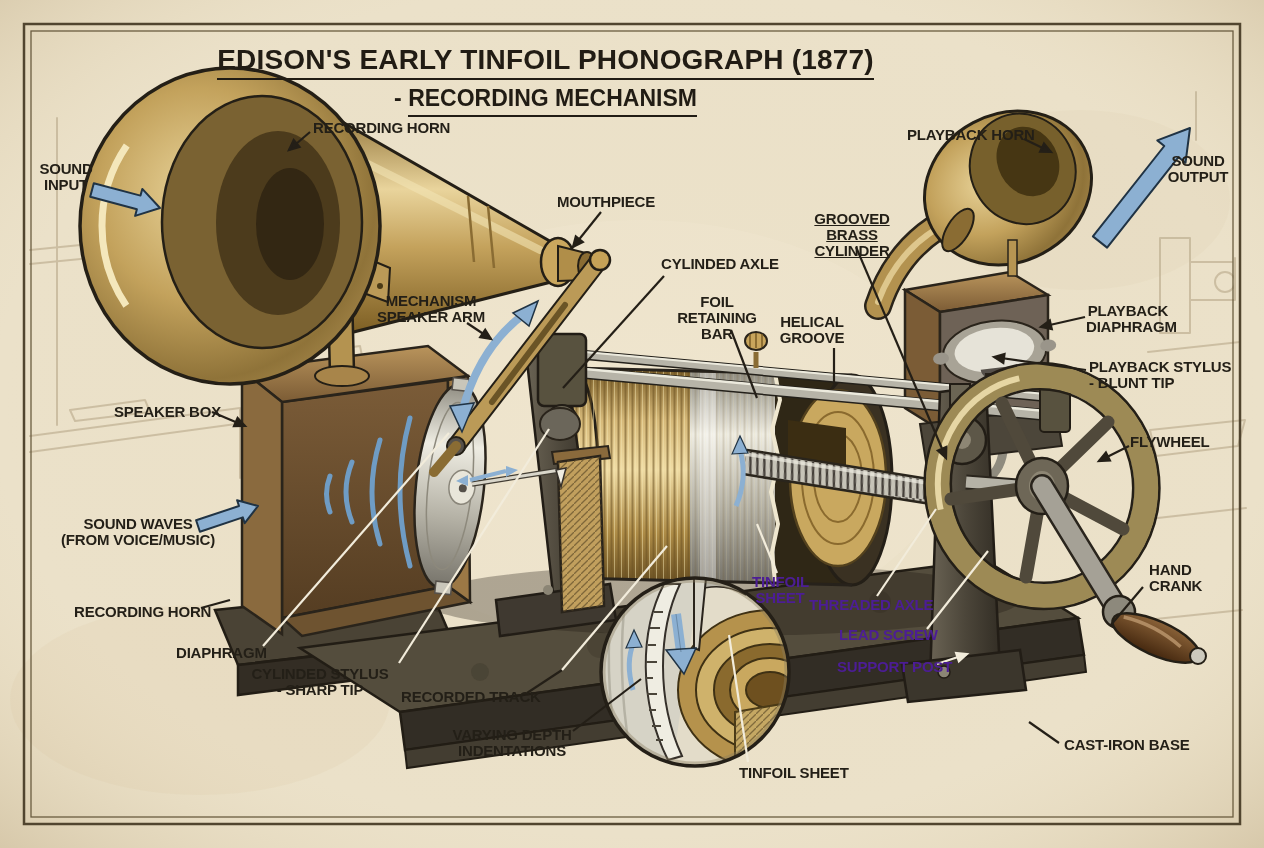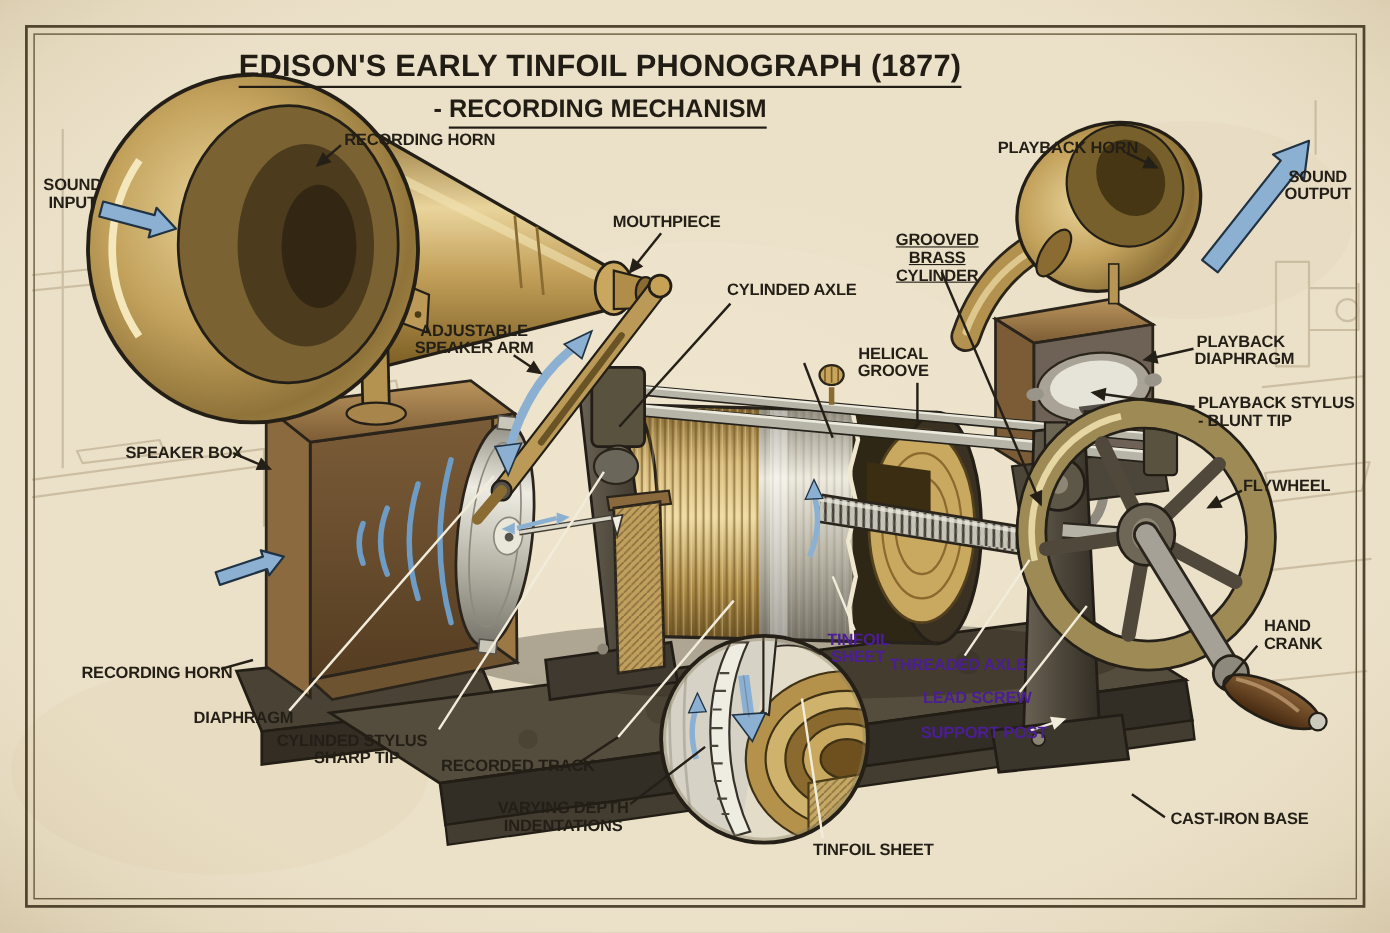--- a/index.html
+++ b/index.html
@@ -416,36 +416,40 @@
 
 <div class="title-wrap">
   <div class="title"><span class="u">EDISON'S EARLY TINFOIL PHONOGRAPH (1877)</span></div>
   <div class="subtitle"><span>-</span>&nbsp;<span class="u">RECORDING MECHANISM</span></div>
 </div>
 
 <div class="lbl" style="left:313px;top:120px;">RECORDING HORN</div>
 <div class="lbl center" style="left:34px;top:161px;width:64px;">SOUND
 INPUT</div>
 <div class="lbl" style="left:557px;top:194px;">MOUTHPIECE</div>
-<div class="lbl center" style="left:370px;top:293px;width:122px;">ADJUSTABLE
+<div class="lbl center" style="left:370px;top:293px;width:122px;">MECHANISM
 SPEAKER ARM</div>
 <div class="lbl" style="left:661px;top:256px;">CYLINDED AXLE</div>
+<div class="lbl center" style="left:666px;top:294px;width:102px;">FOIL RETAINING
+BAR</div>
 <div class="lbl center" style="left:776px;top:314px;width:72px;">HELICAL
 GROOVE</div>
 <div class="lbl center" style="left:793px;top:211px;width:118px;text-decoration:underline;">GROOVED BRASS
 CYLINDER</div>
 <div class="lbl" style="left:907px;top:127px;">PLAYBACK HORN</div>
 <div class="lbl center" style="left:1166px;top:153px;width:64px;">SOUND
 OUTPUT</div>
 <div class="lbl center" style="left:1086px;top:303px;width:84px;">PLAYBACK
 DIAPHRAGM</div>
 <div class="lbl" style="left:1089px;top:359px;">PLAYBACK STYLUS
 - BLUNT TIP</div>
 <div class="lbl" style="left:1130px;top:434px;">FLYWHEEL</div>
 <div class="lbl" style="left:114px;top:404px;">SPEAKER BOX</div>
+<div class="lbl center" style="left:60px;top:516px;width:156px;">SOUND WAVES
+(FROM VOICE/MUSIC)</div>
 <div class="lbl" style="left:74px;top:604px;">RECORDING HORN</div>
 <div class="lbl" style="left:176px;top:645px;">DIAPHRAGM</div>
 <div class="lbl center" style="left:250px;top:666px;width:140px;">CYLINDED STYLUS
 - SHARP TIP</div>
 <div class="lbl" style="left:401px;top:689px;text-align:right;">RECORDED TRACK</div>
 <div class="lbl center" style="left:452px;top:727px;width:120px;">VARYING DEPTH
 INDENTATIONS</div>
 <div class="lbl center light" style="left:752px;top:574px;width:56px;">TINFOIL
 SHEET</div>
 <div class="lbl light" style="left:809px;top:597px;">THREADED AXLE</div>

